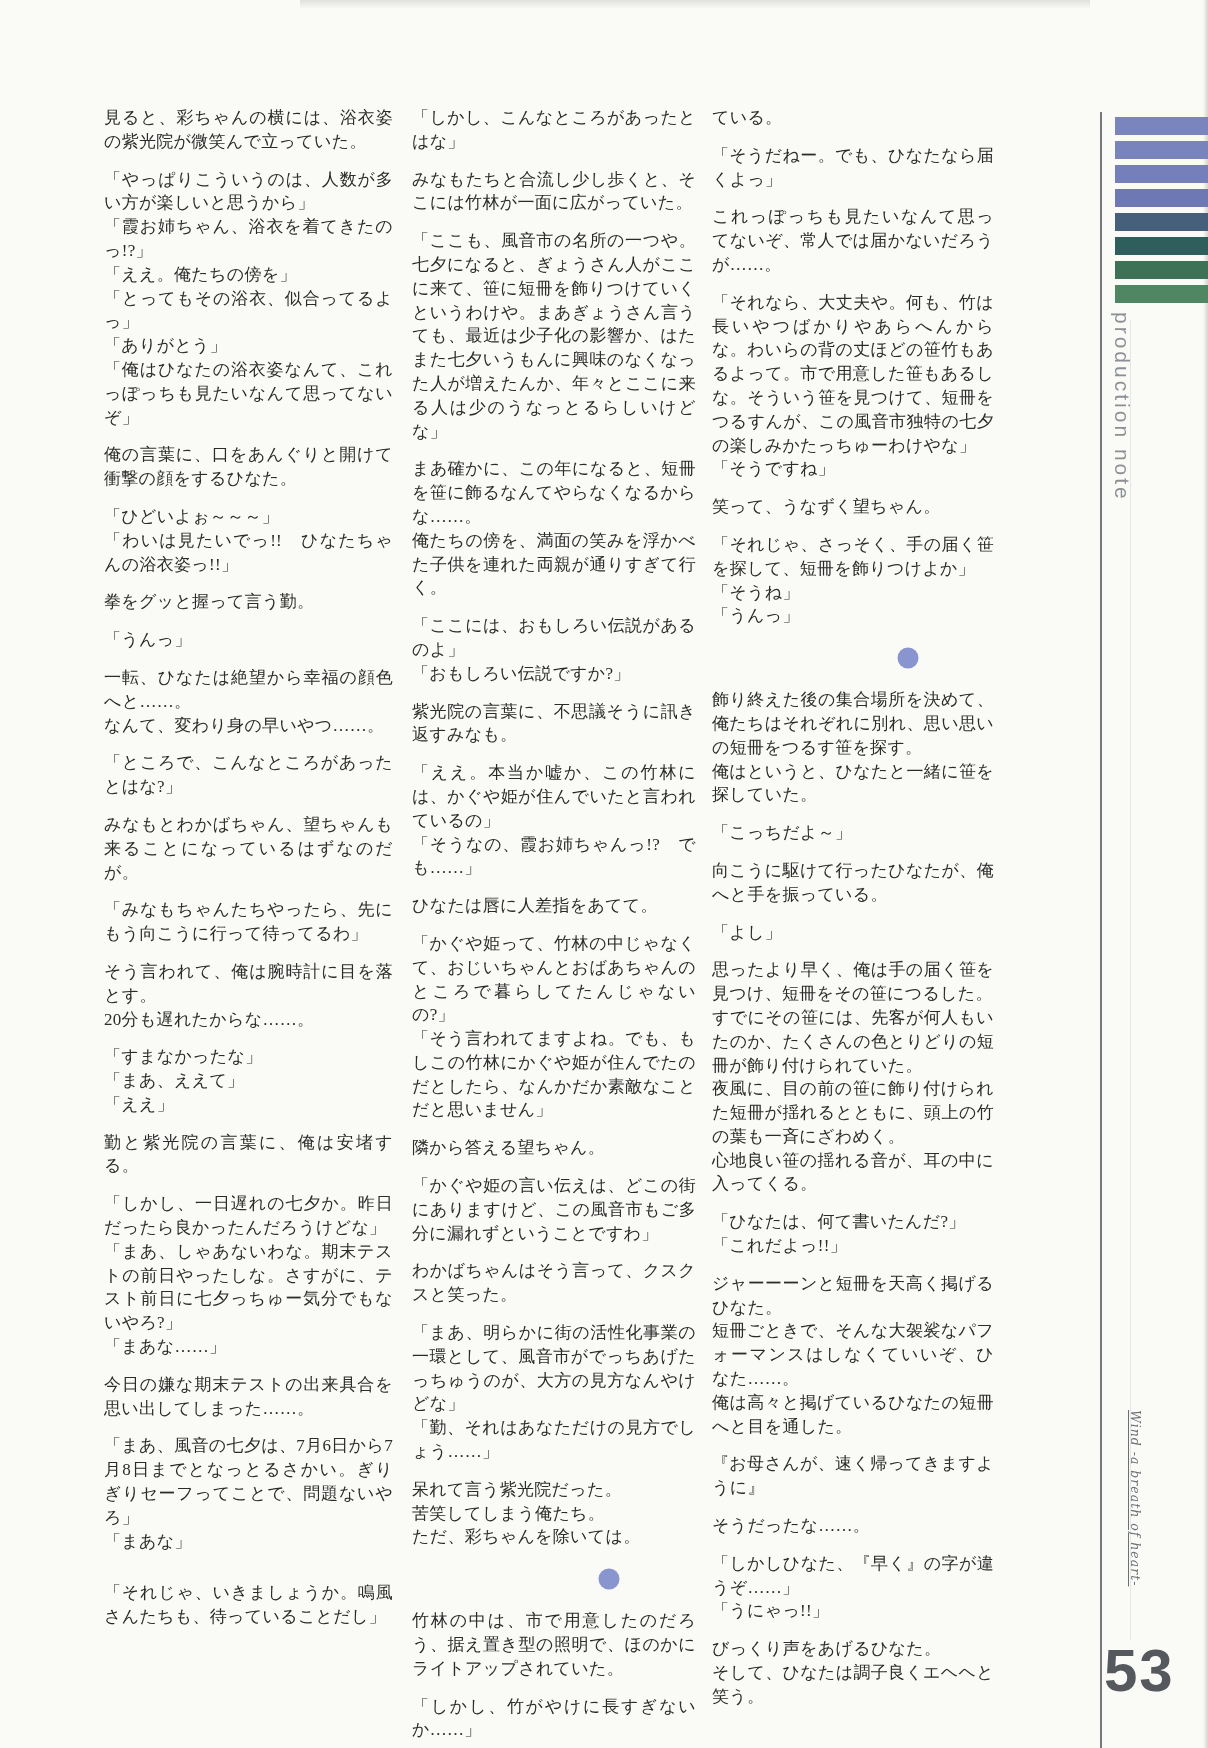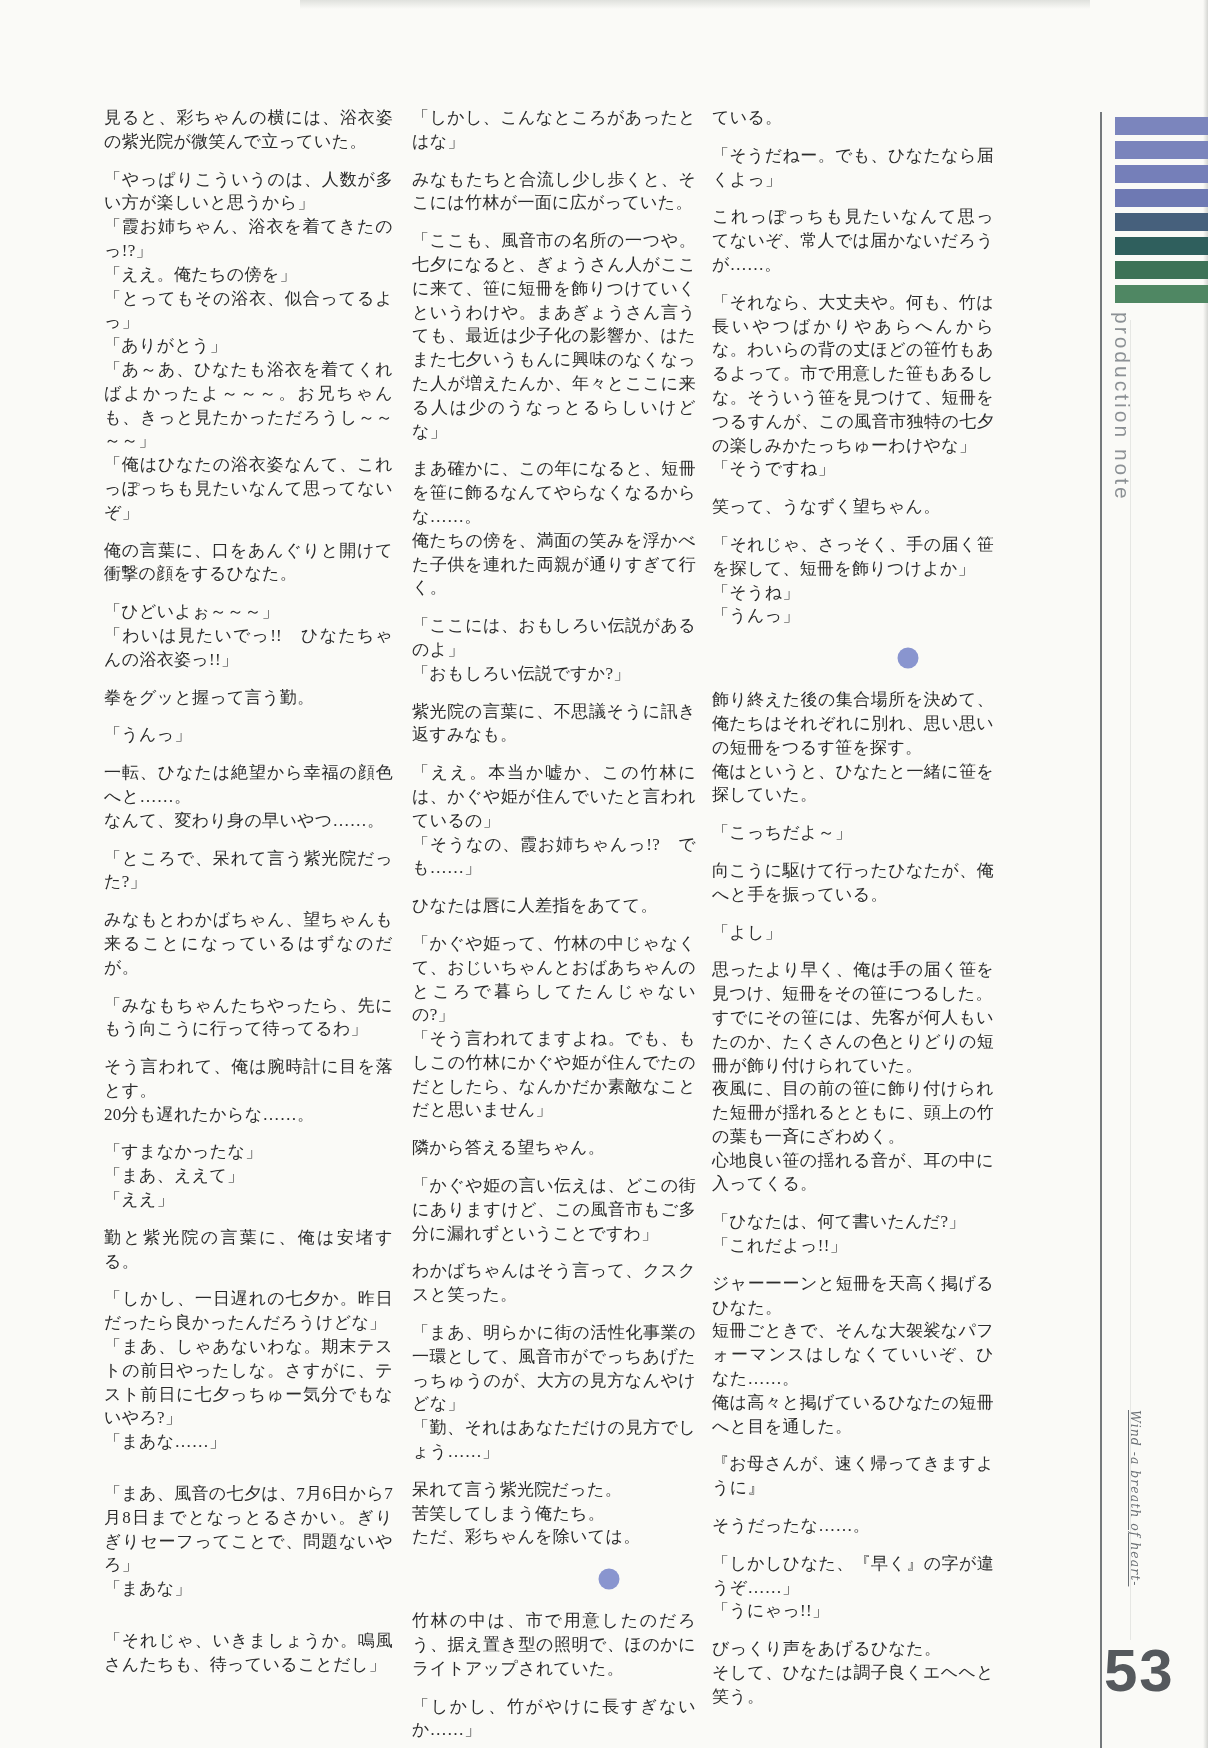--- a/index.html
+++ b/index.html
@@ -73,54 +73,54 @@
 <div class="edge-right"></div>
 
 <div id="col1" class="col">
     <p class="para">見ると、彩ちゃんの横には、浴衣姿の紫光院が微笑んで立っていた。</p>
     <div class="gap"></div>
     <p class="para">「やっぱりこういうのは、人数が多い方が楽しいと思うから」</p>
     <p class="para">「霞お姉ちゃん、浴衣を着てきたのっ!?」</p>
     <p class="para">「ええ。俺たちの傍を」</p>
     <p class="para">「とってもその浴衣、似合ってるよっ」</p>
     <p class="para">「ありがとう」</p>
-    <p class="para">「あ～あ、ひなたも浴衣を着てくればよかったよ～～～。お兄ちゃんも、きっと見たかっただろうし～～～～」</p>
     <p class="para">「俺はひなたの浴衣姿なんて、これっぽっちも見たいなんて思ってないぞ」</p>
     <div class="gap"></div>
     <p class="para">俺の言葉に、口をあんぐりと開けて衝撃の顔をするひなた。</p>
     <div class="gap"></div>
     <p class="para">「ひどいよぉ～～～」</p>
     <p class="para">「わいは見たいでっ!!　ひなたちゃんの浴衣姿っ!!」</p>
     <div class="gap"></div>
     <p class="para">拳をグッと握って言う勤。</p>
     <div class="gap"></div>
     <p class="para">「うんっ」</p>
     <div class="gap"></div>
     <p class="para">一転、ひなたは絶望から幸福の顔色へと……。</p>
     <p class="para">なんて、変わり身の早いやつ……。</p>
     <div class="gap"></div>
-    <p class="para">「ところで、呆れて言う紫光院だった?」</p>
+    <p class="para">「ところで、こんなところがあったとはな?」</p>
     <div class="gap"></div>
     <p class="para">みなもとわかばちゃん、望ちゃんも来ることになっているはずなのだが。</p>
     <div class="gap"></div>
     <p class="para">「みなもちゃんたちやったら、先にもう向こうに行って待ってるわ」</p>
     <div class="gap"></div>
     <p class="para">そう言われて、俺は腕時計に目を落とす。</p>
     <p class="para">20分も遅れたからな……。</p>
     <div class="gap"></div>
     <p class="para">「すまなかったな」</p>
     <p class="para">「まあ、ええて」</p>
     <p class="para">「ええ」</p>
     <div class="gap"></div>
     <p class="para">勤と紫光院の言葉に、俺は安堵する。</p>
     <div class="gap"></div>
     <p class="para">「しかし、一日遅れの七夕か。昨日だったら良かったんだろうけどな」</p>
     <p class="para">「まあ、しゃあないわな。期末テストの前日やったしな。さすがに、テスト前日に七夕っちゅー気分でもないやろ?」</p>
     <p class="para">「まあな……」</p>
     <div class="gap"></div>
+    <p class="para">今日の嫌な期末テストの出来具合を思い出してしまった……。</p>
     <div class="gap"></div>
     <p class="para">「まあ、風音の七夕は、7月6日から7月8日までとなっとるさかい。ぎりぎりセーフってことで、問題ないやろ」</p>
     <p class="para">「まあな」</p>
     <div class="gap"></div>
     <div class="gap"></div>
     <p class="para">「それじゃ、いきましょうか。鳴風さんたちも、待っていることだし」</p>
   </div>
 <div id="col2" class="col">
     <p class="para">「しかし、こんなところがあったとはな」</p>
     <div class="gap"></div>

